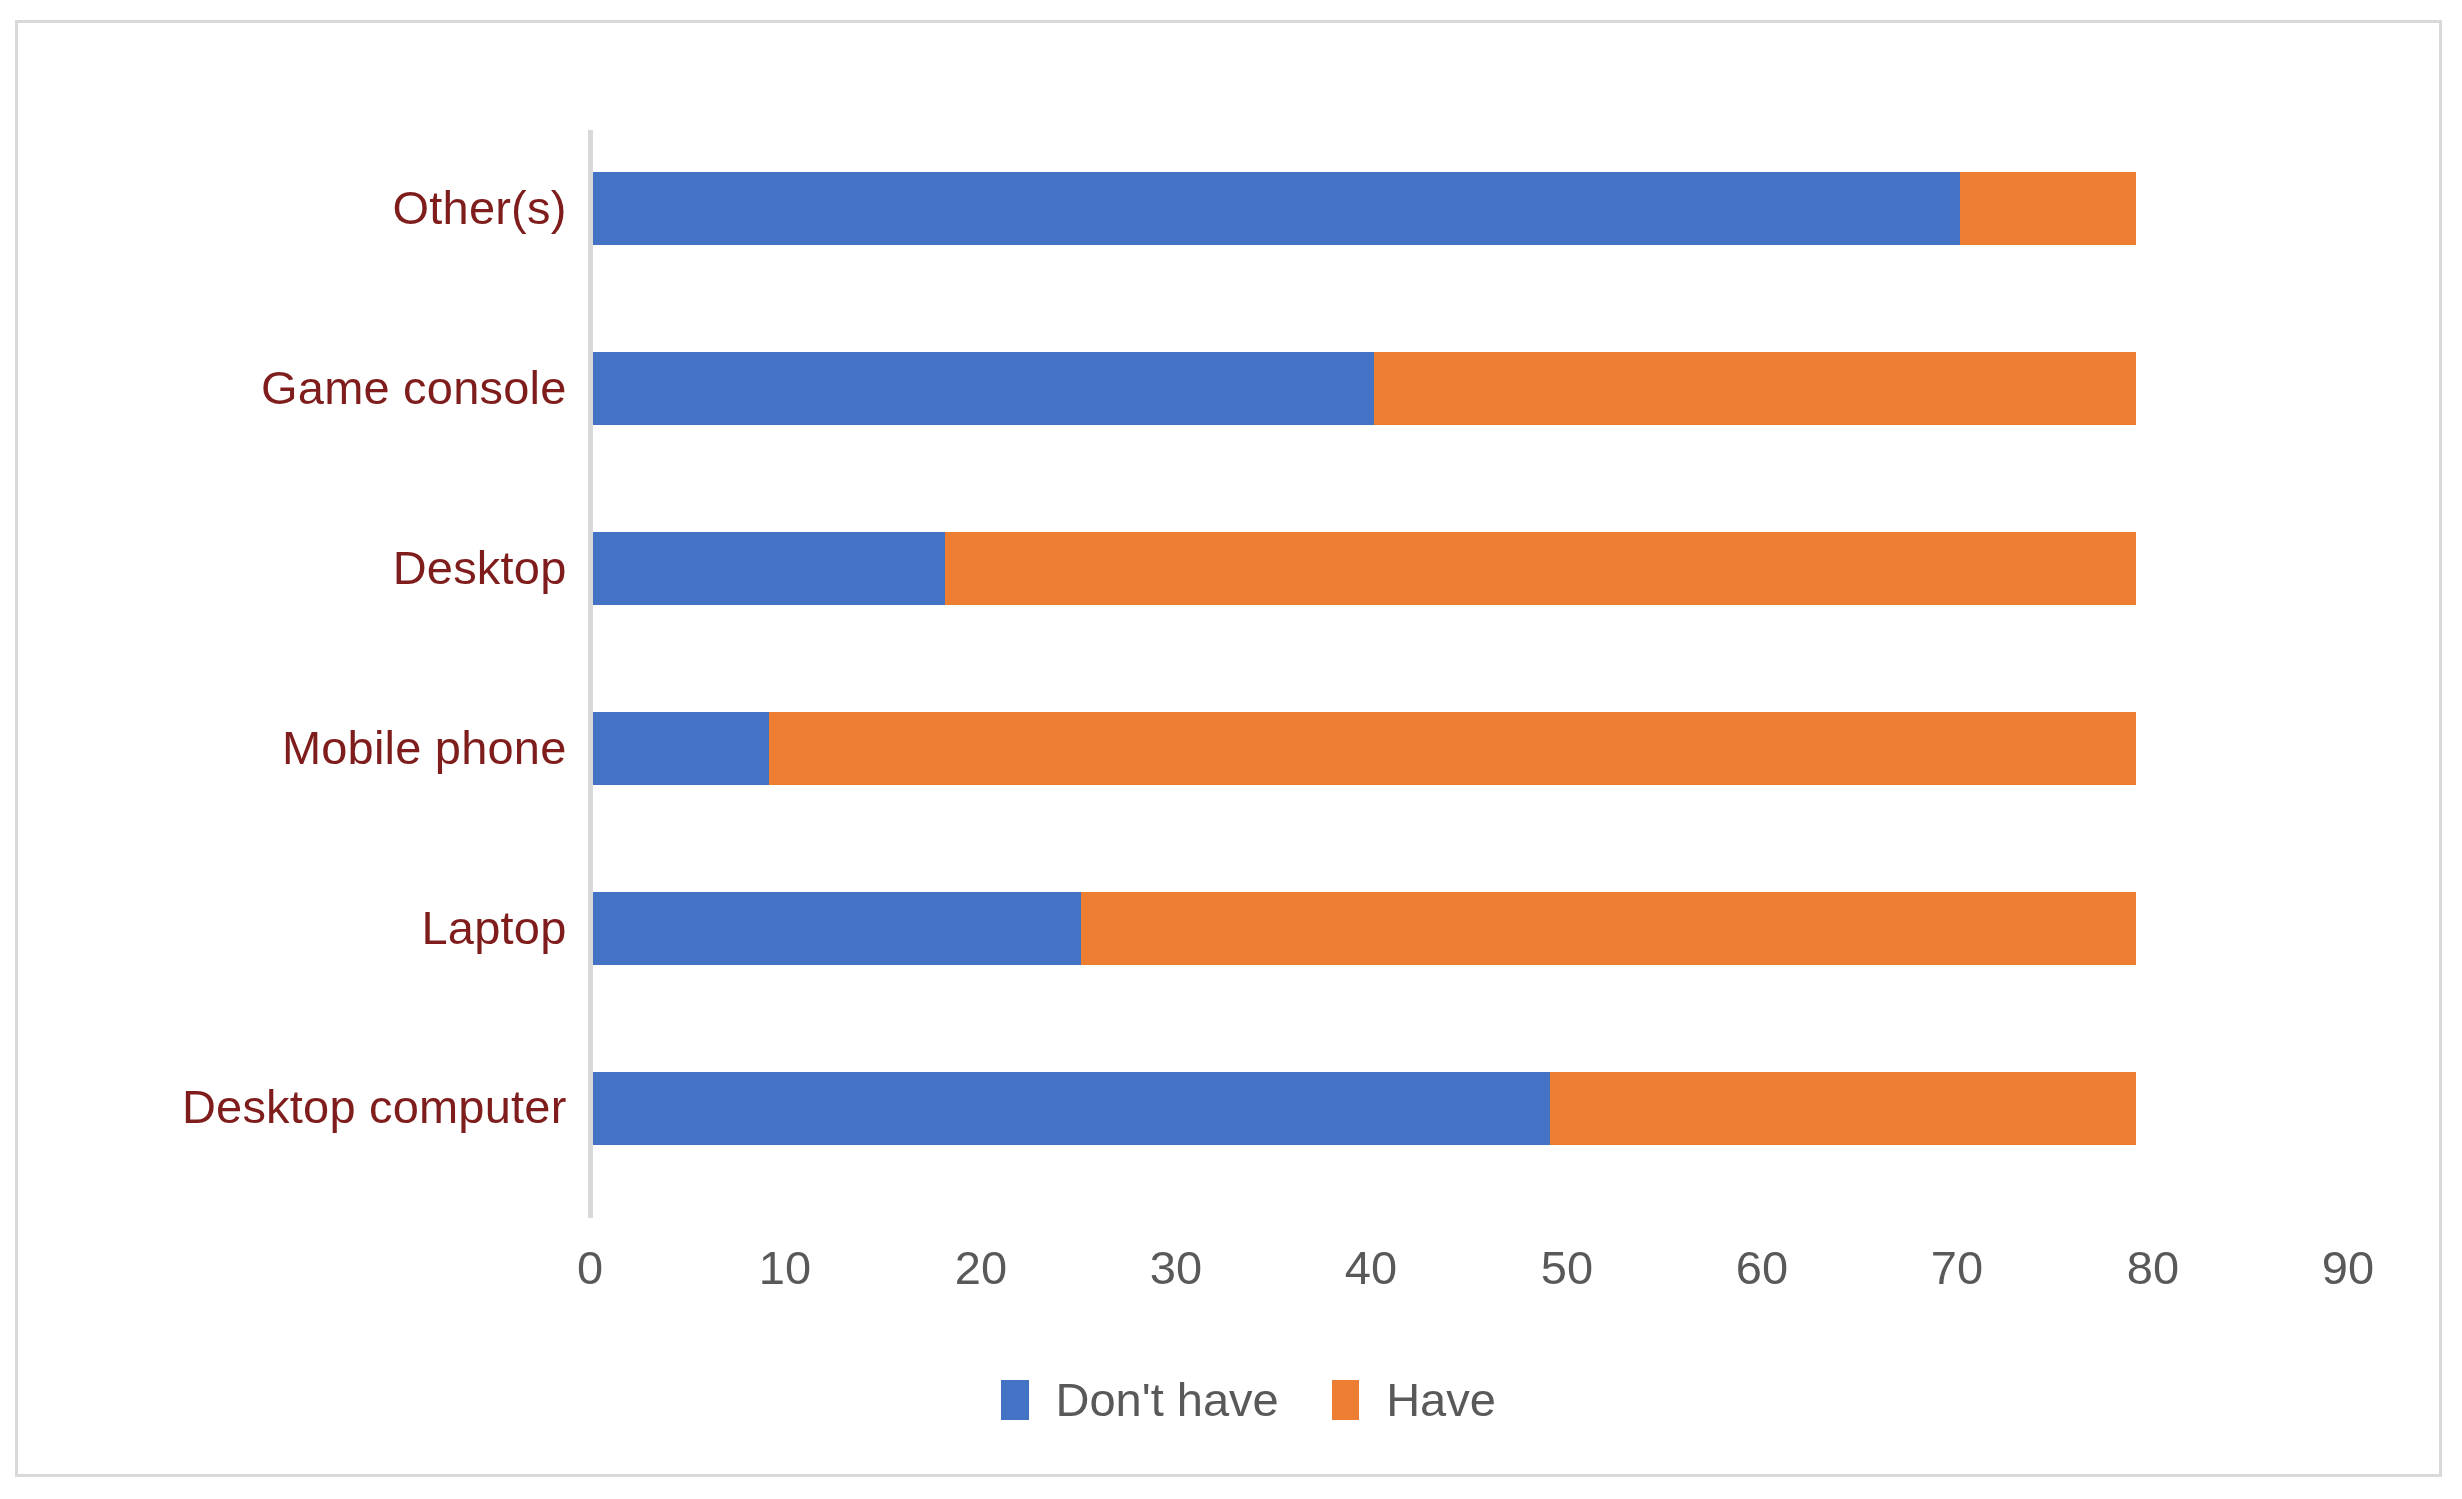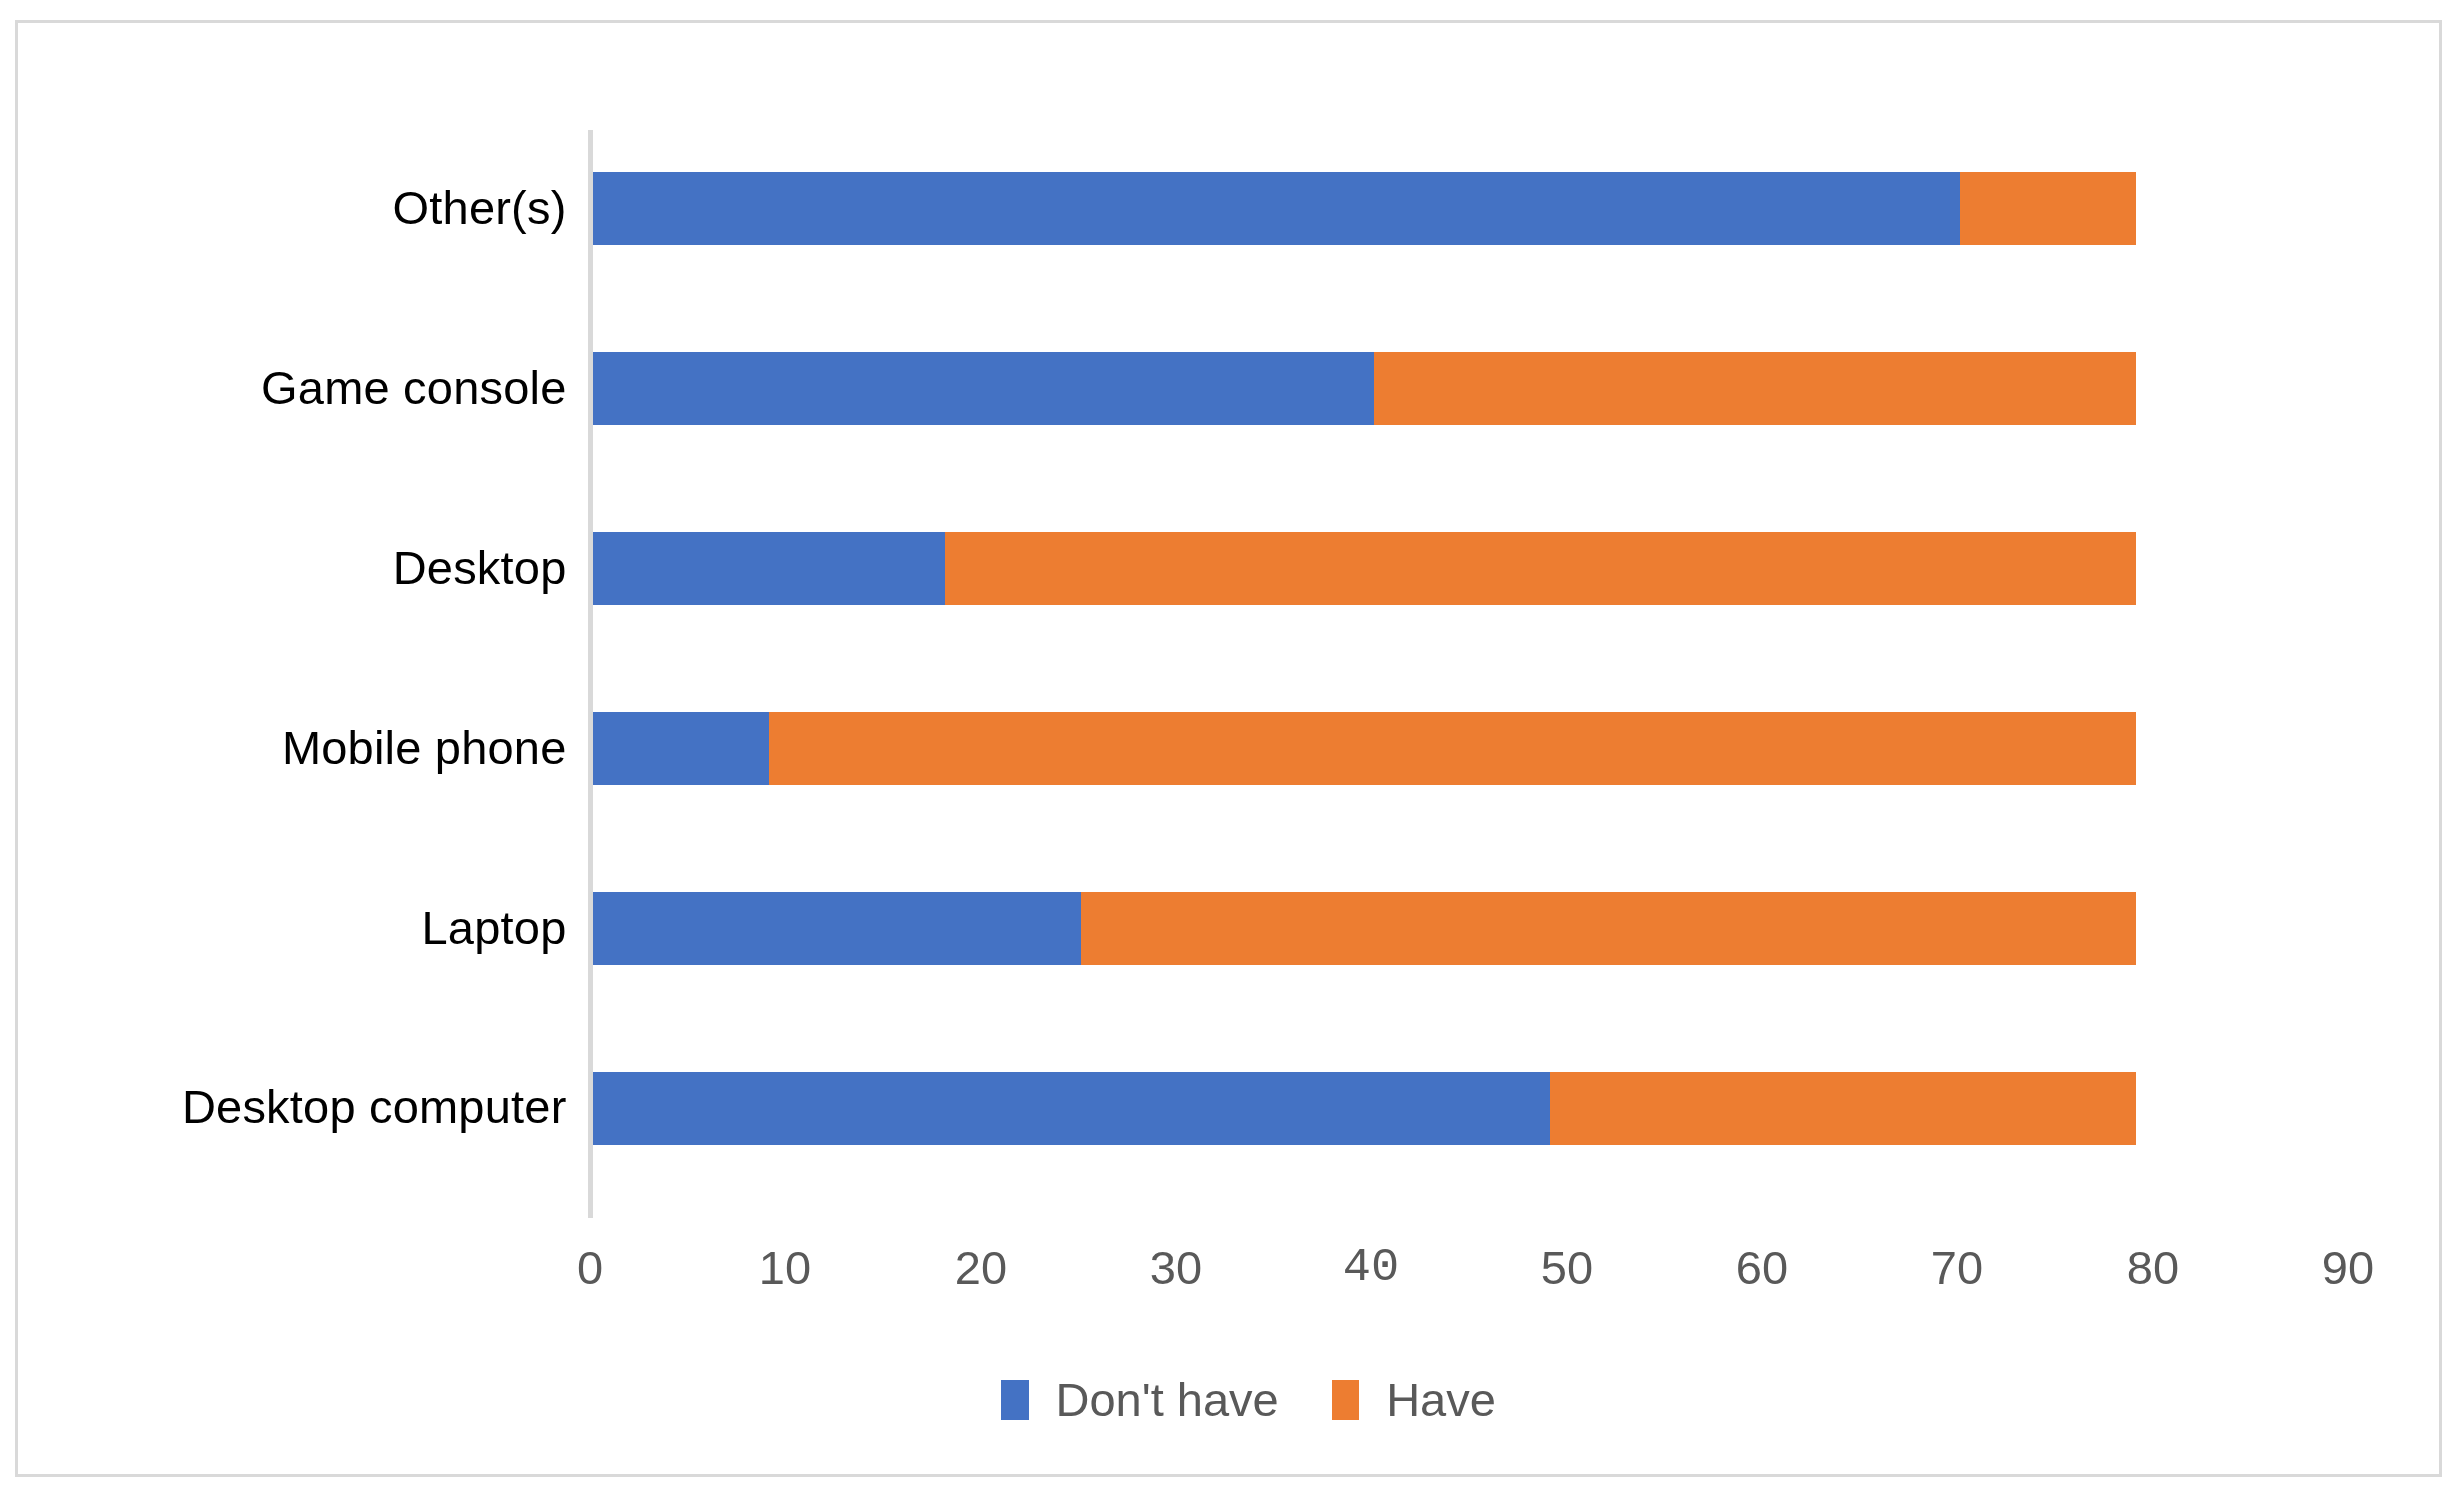--- a/index.html
+++ b/index.html
@@ -41,21 +41,21 @@
     top: 107px;
     width: 5.6px;
     height: 1088px;
     background: #d9d9d9;
   }
 
   .cat-label {
     position: absolute;
     right: 1913px;           
     text-align: right;
-    color: #000000;
+    color: #7f1d1d;
     font-size: 47px;
     line-height: 47px;
     white-space: nowrap;
     letter-spacing: 0.2px;
   }
 
   .bar-row {
     position: absolute;
     left: 575px;
     height: 73px;
@@ -145,21 +145,21 @@
     <div class="bar-row" style="top: 1049px; width: 1543px;">
       <div class="seg seg-dont" style="width: 957px; background: rgb(68, 114, 196);"></div>
       <div class="seg seg-have" style="left: 957px; width: 586px; background: rgb(237, 125, 49);"></div>
     </div>
 
     <div id="xticks">
         <div class="tick-label" style="left: 573px;">0</div>
         <div class="tick-label" style="left: 768px;">10</div>
         <div class="tick-label" style="left: 964px;">20</div>
         <div class="tick-label" style="left: 1159px; text-align: center;">30</div>
-        <div class="tick-label" style="left: 1354px; font-family: Liberation Mono, monospace;">40</div>
+        <div class="tick-label" style="left: 1354px;">40</div>
         <div class="tick-label" style="left: 1550px;">50</div>
         <div class="tick-label" style="left: 1745px;">60</div>
         <div class="tick-label" style="left: 1940px;">70</div>
         <div class="tick-label" style="left: 2136px;">80</div>
         <div class="tick-label" style="left: 2331px;">90</div>
       </div>
 
     <div id="legend">
       <div class="legend-item">
         <span class="legend-swatch" style="background: rgb(68, 114, 196);"></span>

